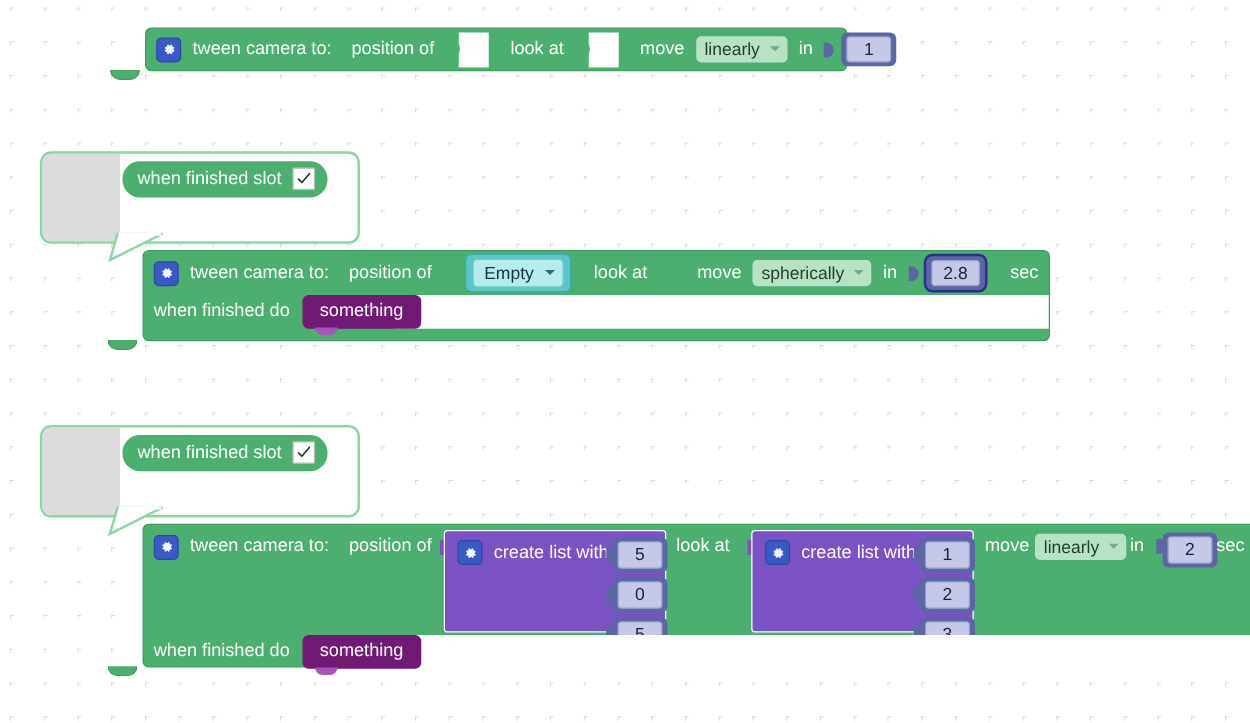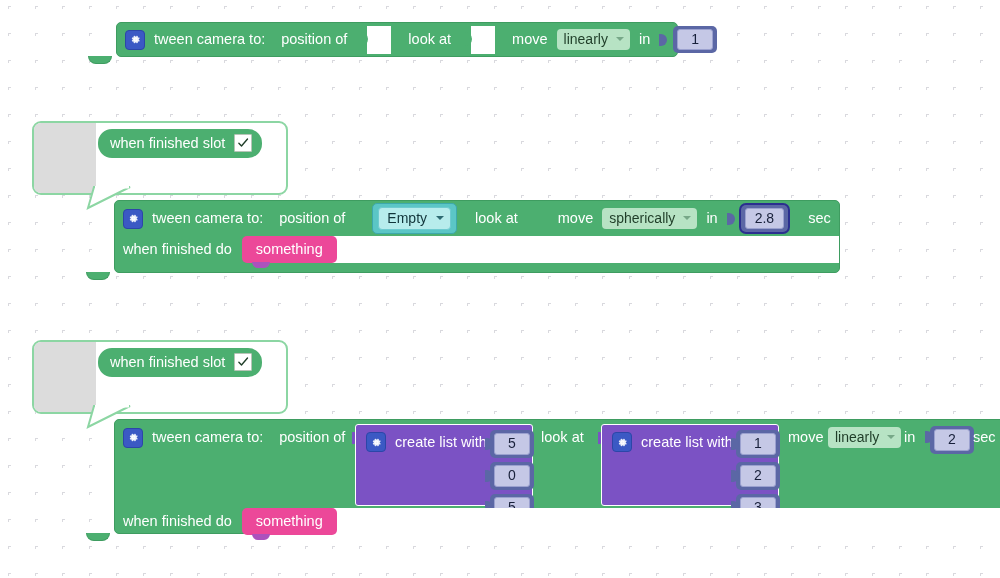--- a/index.html
+++ b/index.html
@@ -115,21 +115,21 @@
   .listblk{
     background:#7b52c4;border:1px solid #ffffff;
     position:absolute;box-sizing:border-box;
   }
   .listblk .hdr{display:flex;align-items:center;gap:9px;padding:7px 0 0 10px;color:#fff;font-size:14.5px;}
   .list-items{position:absolute;right:0;top:4px;display:flex;flex-direction:column;gap:4px;}
   .list-item-row{display:flex;align-items:center;}
 
   
   .something{
-    background:#ec4899;border-radius:5px;color:#fff;
+    background:#701a75;border-radius:5px;color:#fff;
     font-size:14.5px;padding:5px 14px 6px;position:relative;display:inline-block;
   }
   .something::after{
     content:"";position:absolute;left:10px;bottom:-5px;width:18px;height:6px;
     background:#ab52bd;border-radius:0 0 9px 9px;
   }
 
   
   .bubble{
     position:absolute;background:#ffffff;

